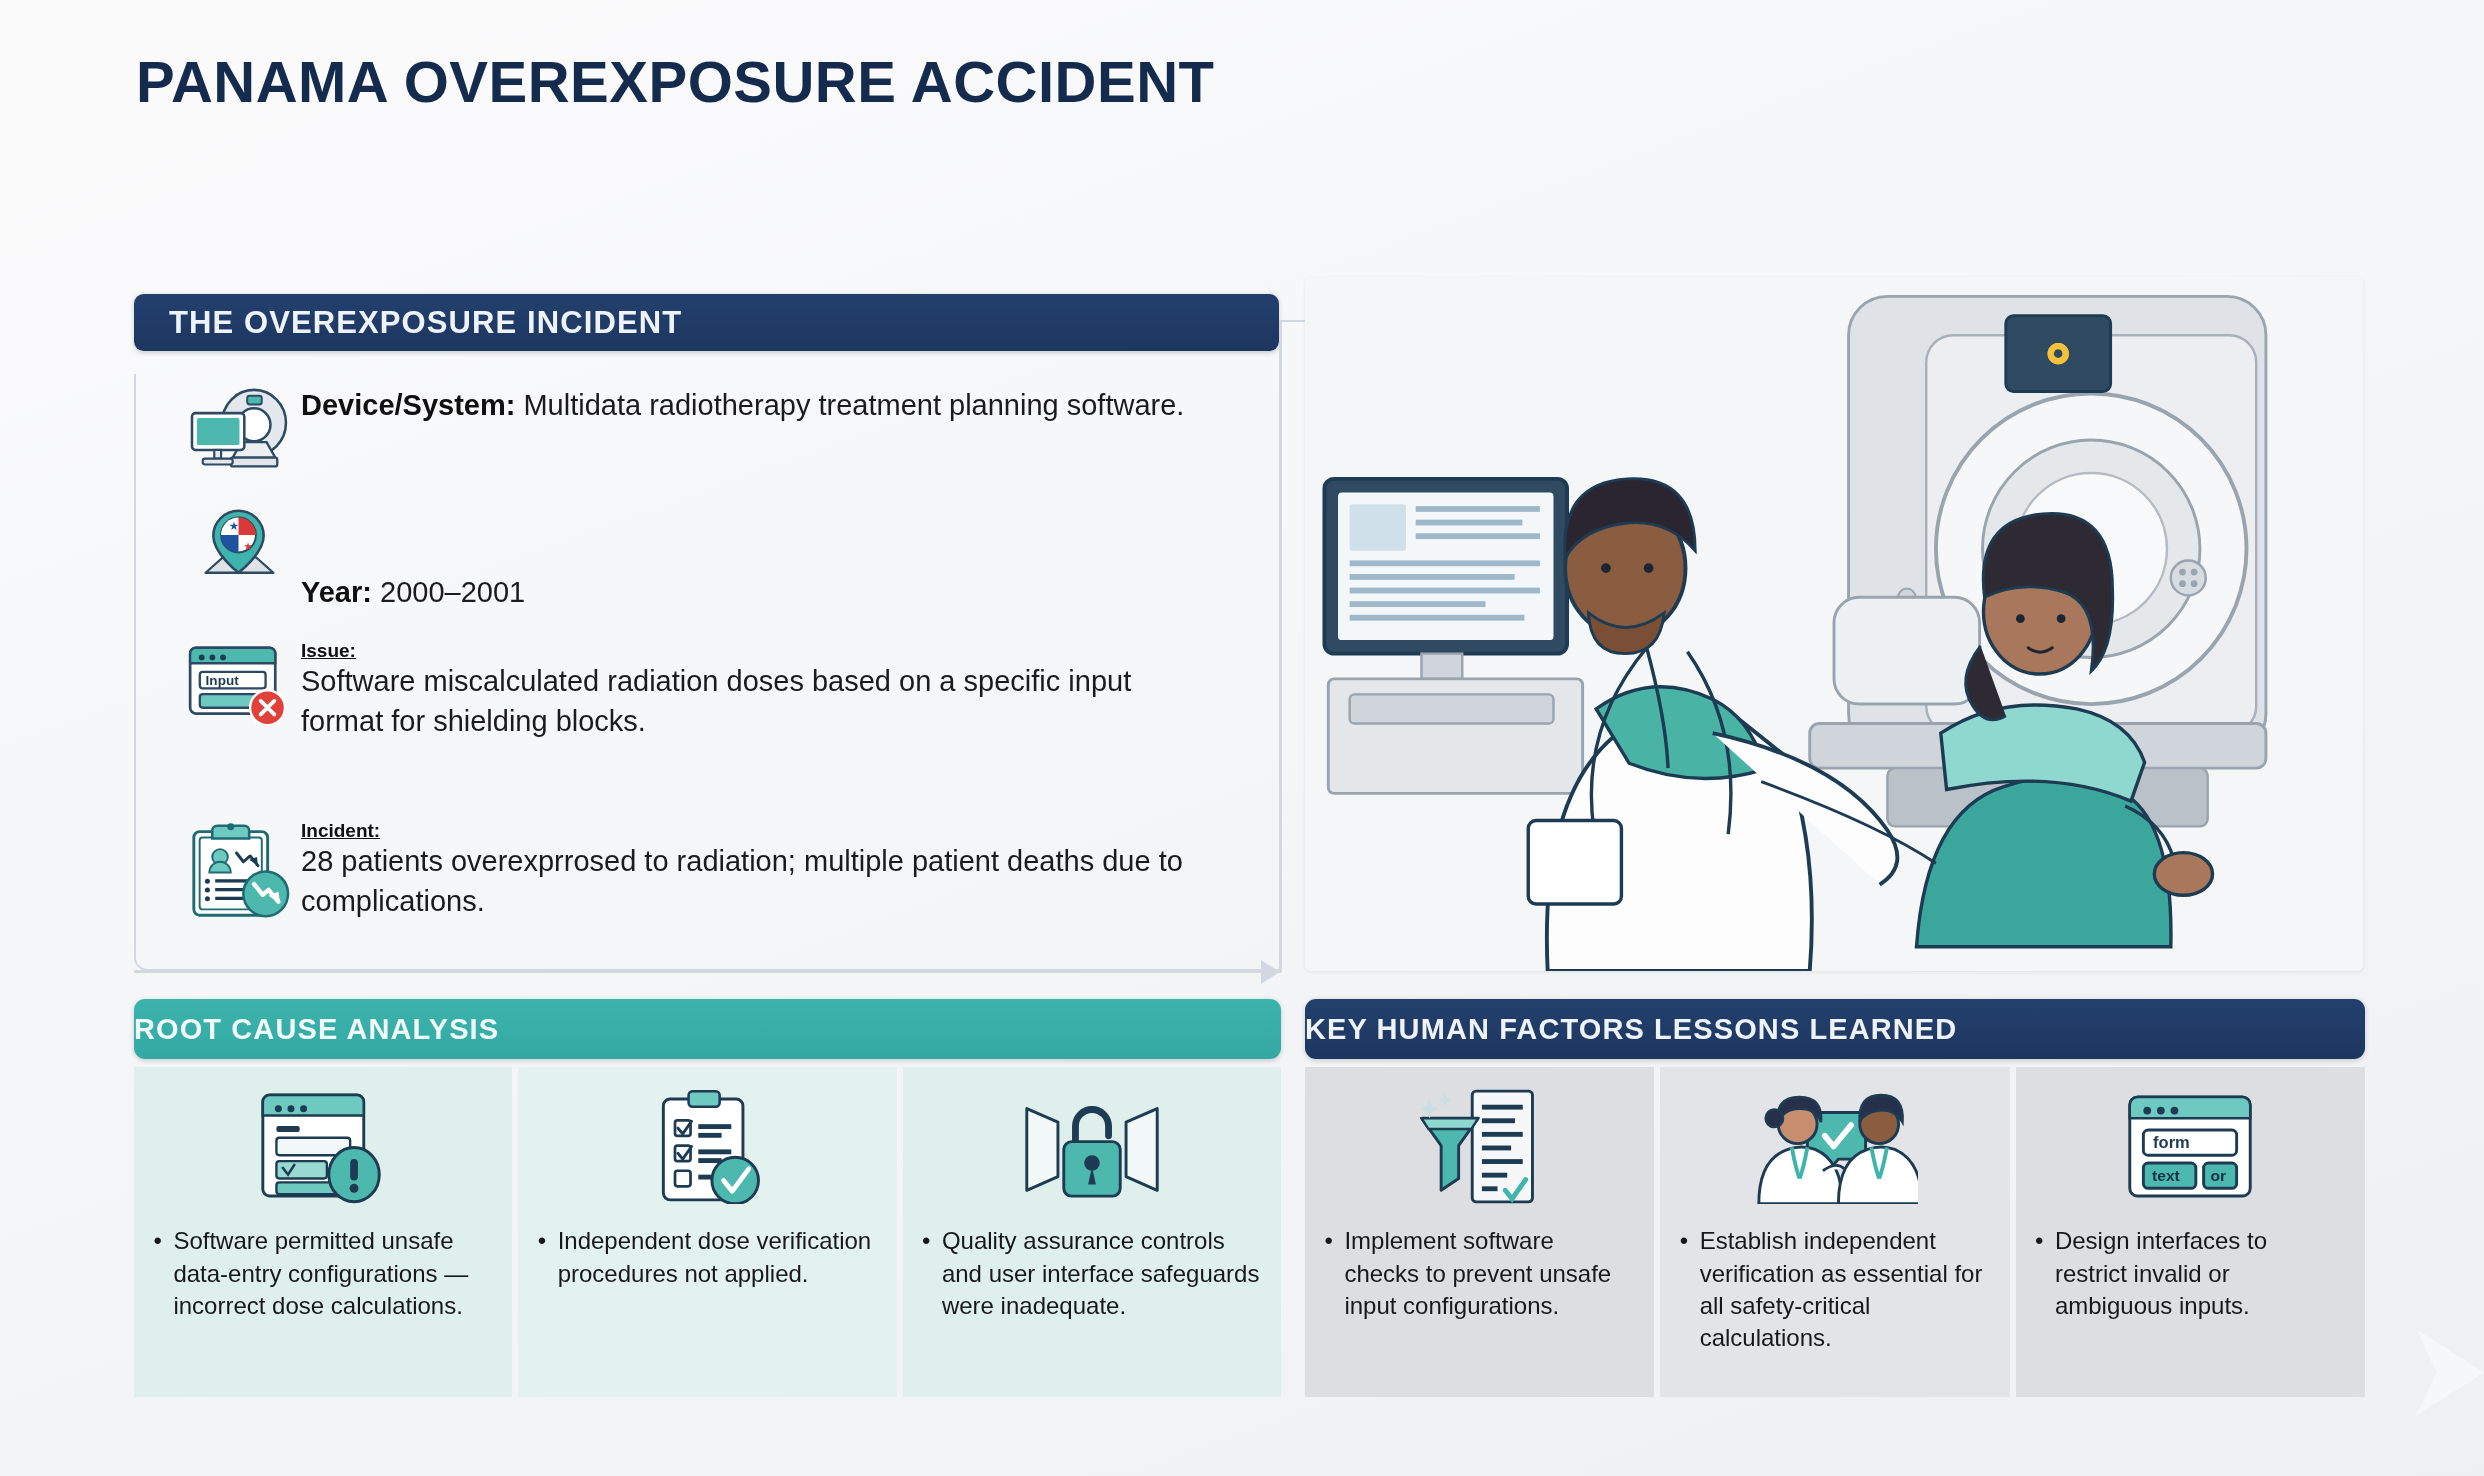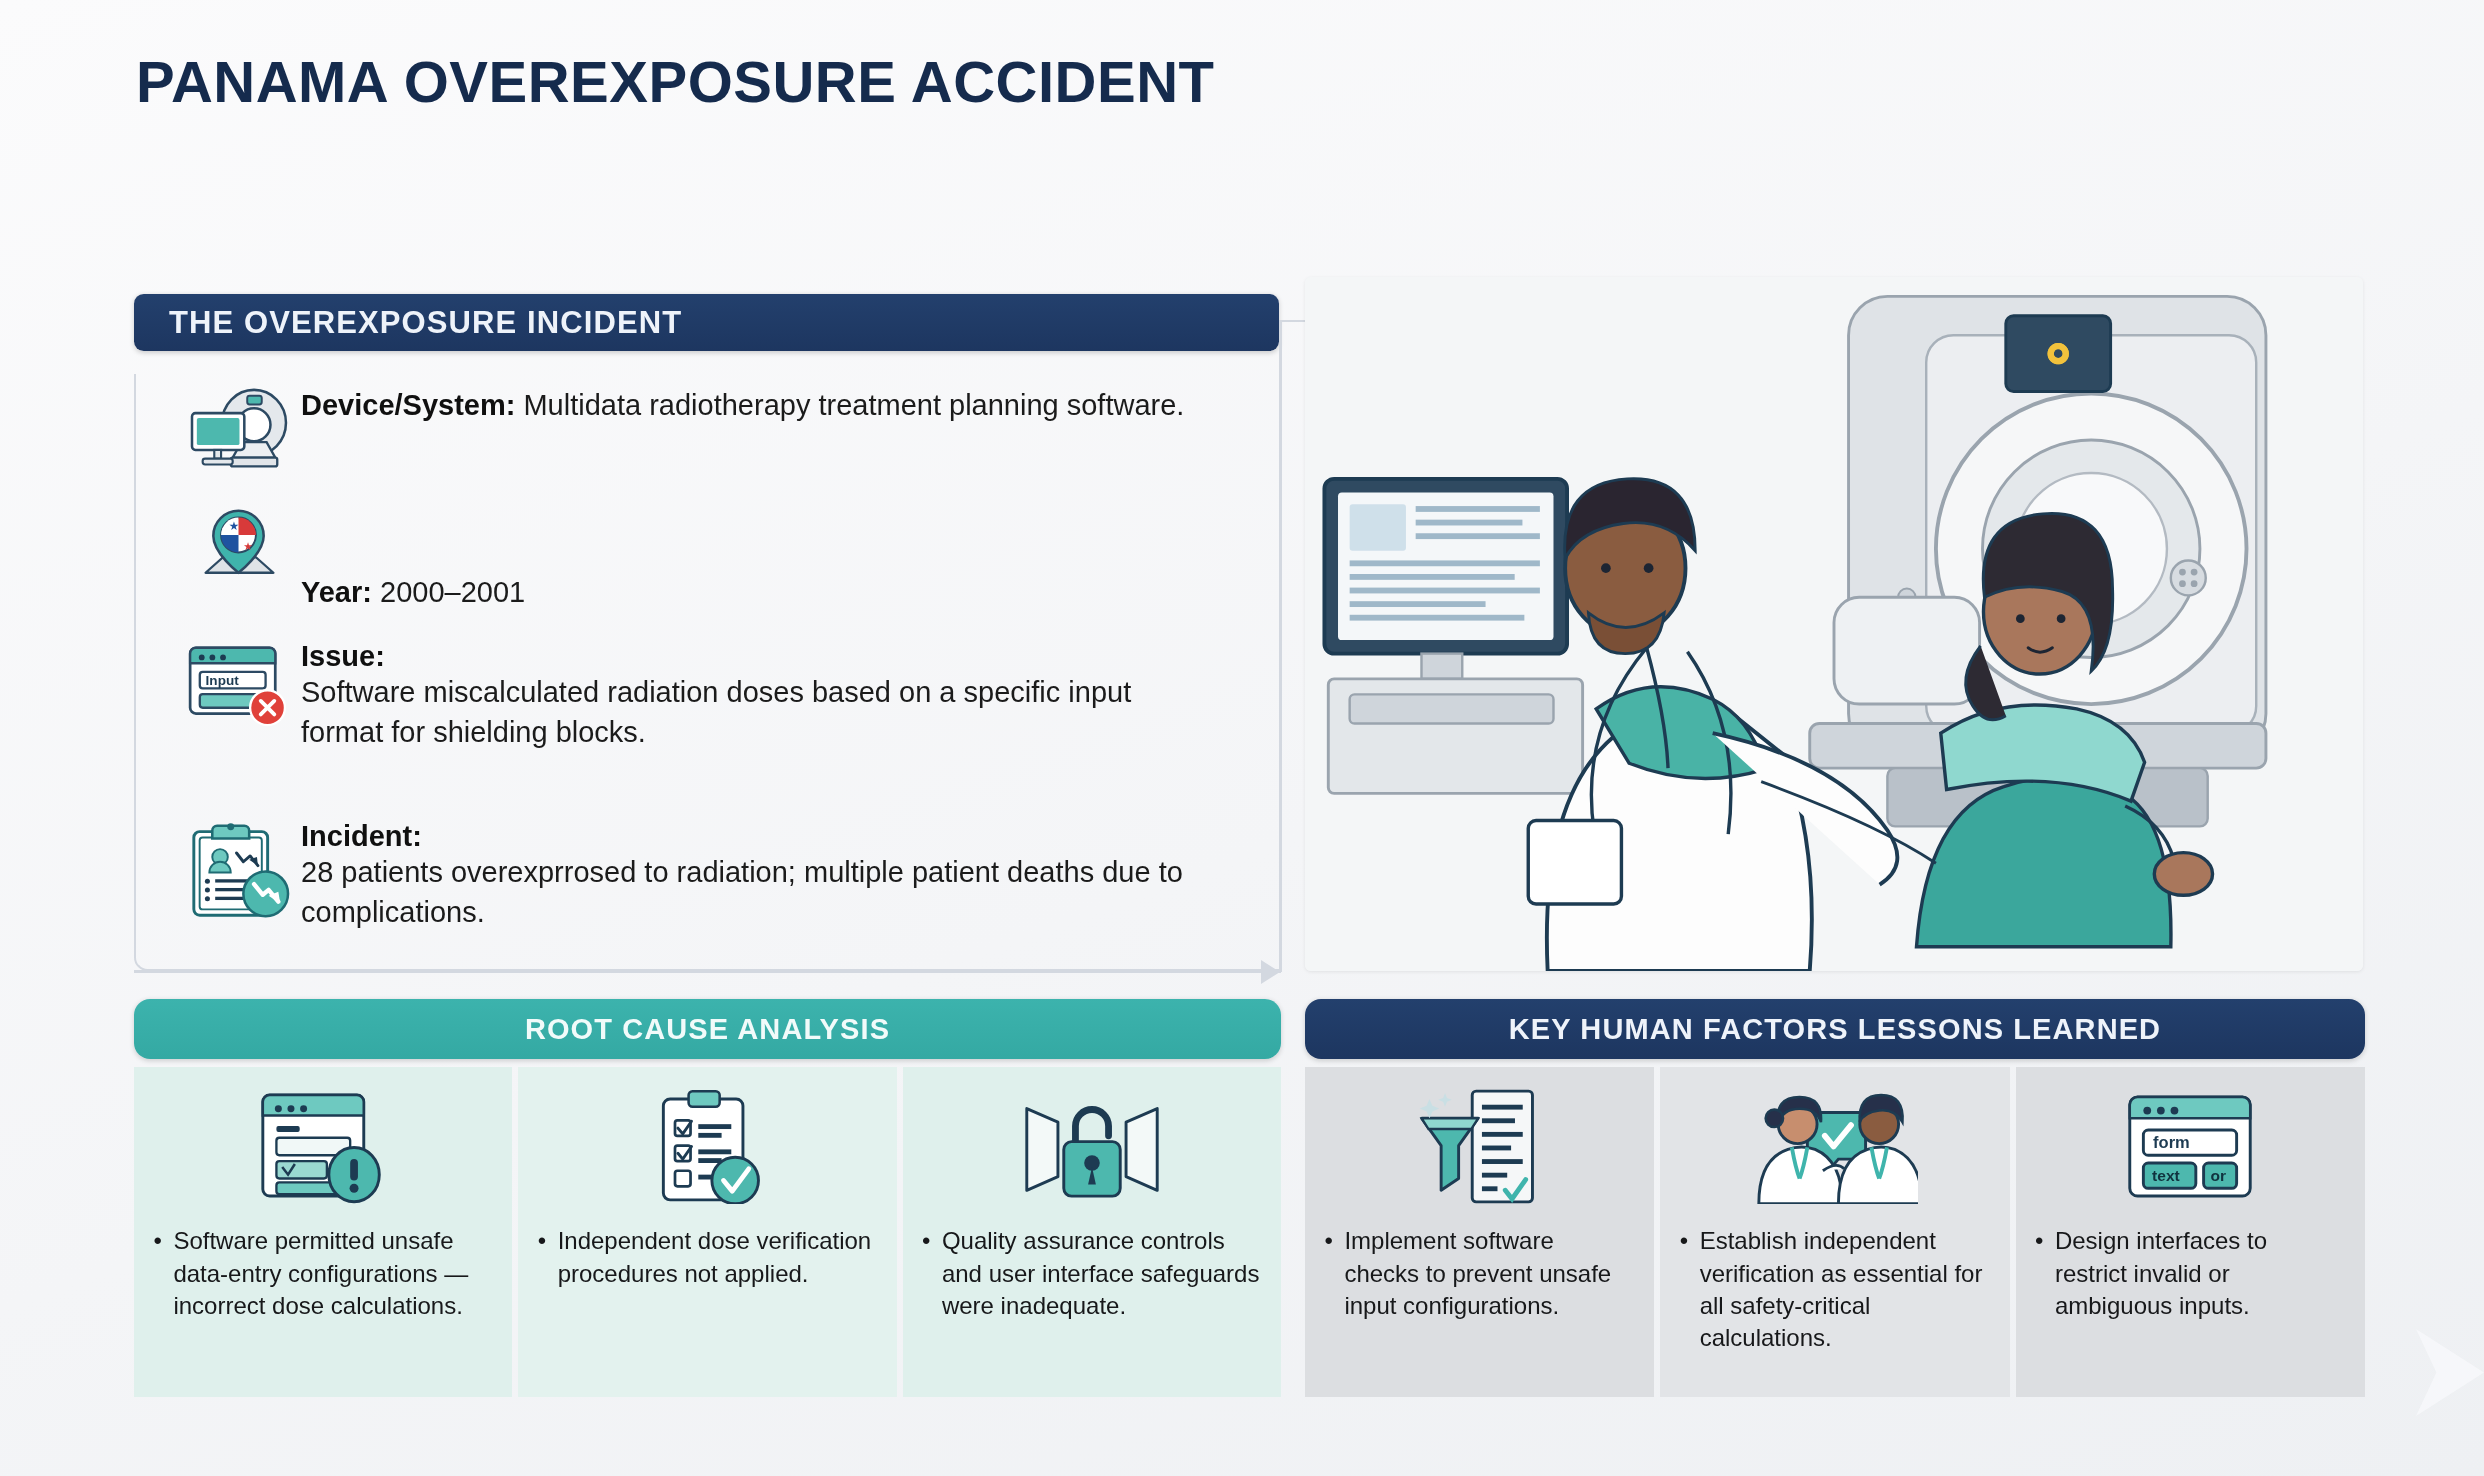--- a/index.html
+++ b/index.html
@@ -84,37 +84,37 @@
     max-width: 912px;
   }
   .row .txt b { font-weight: 800; color: #101010; }
 
   #row-device   { left: 175px; top: 386px; }
   #row-location { left: 175px; top: 503px; }
   #row-year     { left: 175px; top: 573px; }
   #row-issue    { left: 175px; top: 640px; }
   #row-incident { left: 175px; top: 820px; }
 
-  .label-line { font-weight: 800; font-size: 29px; color: #101010; }
+  .label-line { font-weight: 800; font-size: 19px; color: #101010; text-decoration: underline; }
 
   
   .illus {
     position: absolute; left: 1305px; top: 277px;
     width: 1058px; height: 694px;
     background: #f3f5f7;
     border-radius: 5.8px;
     overflow: hidden;
     box-shadow: 0 1px 3.9px rgba(0,0,0,.08);
   }
 
   
   .panel { position: absolute; }
   .panel-header {
-    height: 60px; border-radius: 16px;
-    display: flex; align-items: center; justify-content: center;
+    height: 60px; border-radius: 11px;
+    display: flex; align-items: center; 
     box-shadow: 0 1.9px 4.9px rgba(0,0,0,.16);
   }
   .panel-header span {
     font-size: 29px; font-weight: 800; letter-spacing: 1.1px;
     text-transform: uppercase;
   }
   .hdr-teal { background: linear-gradient(180deg,#3cb3ad 0%,#34a9a3 100%); }
   .hdr-teal span { color: #f1fbfa; }
   .hdr-navy { background: linear-gradient(180deg,#23406d 0%,#1d3660 100%); }
   .hdr-navy span { color: #eef3fa; }

